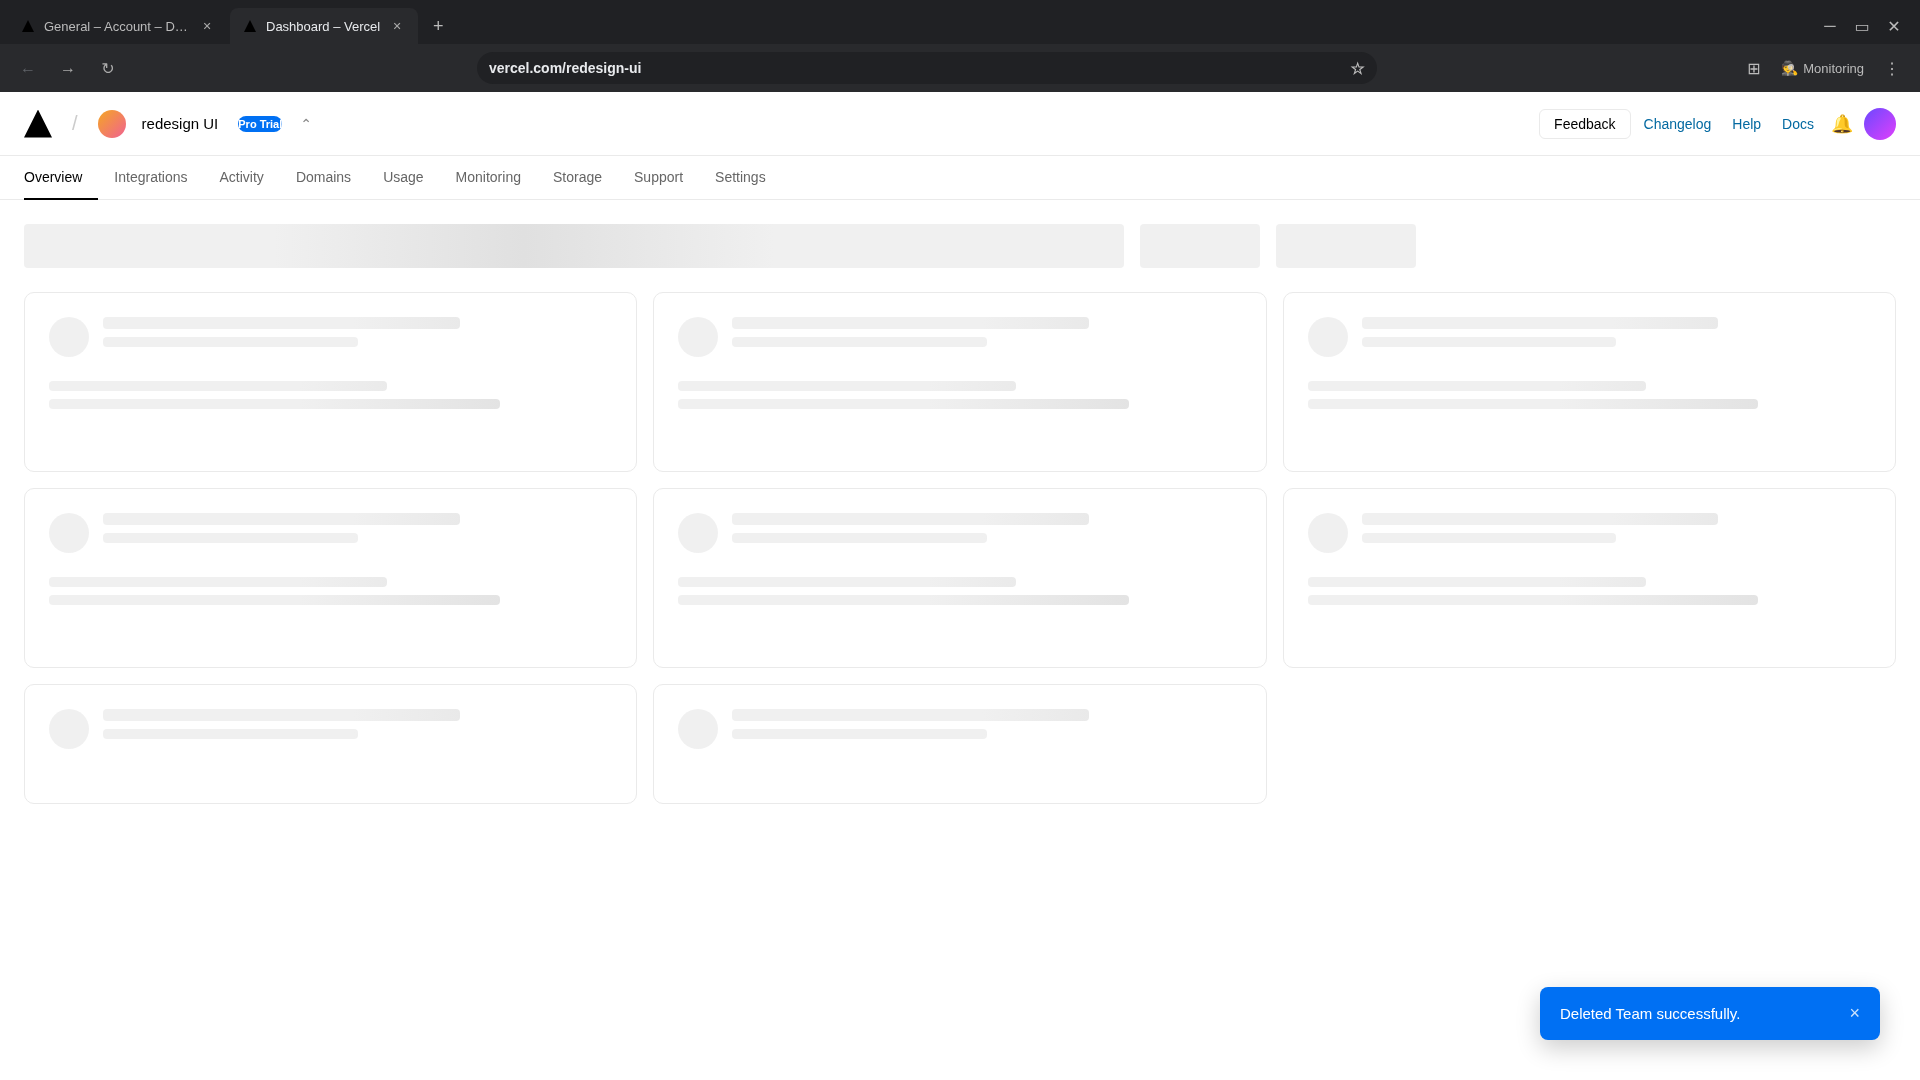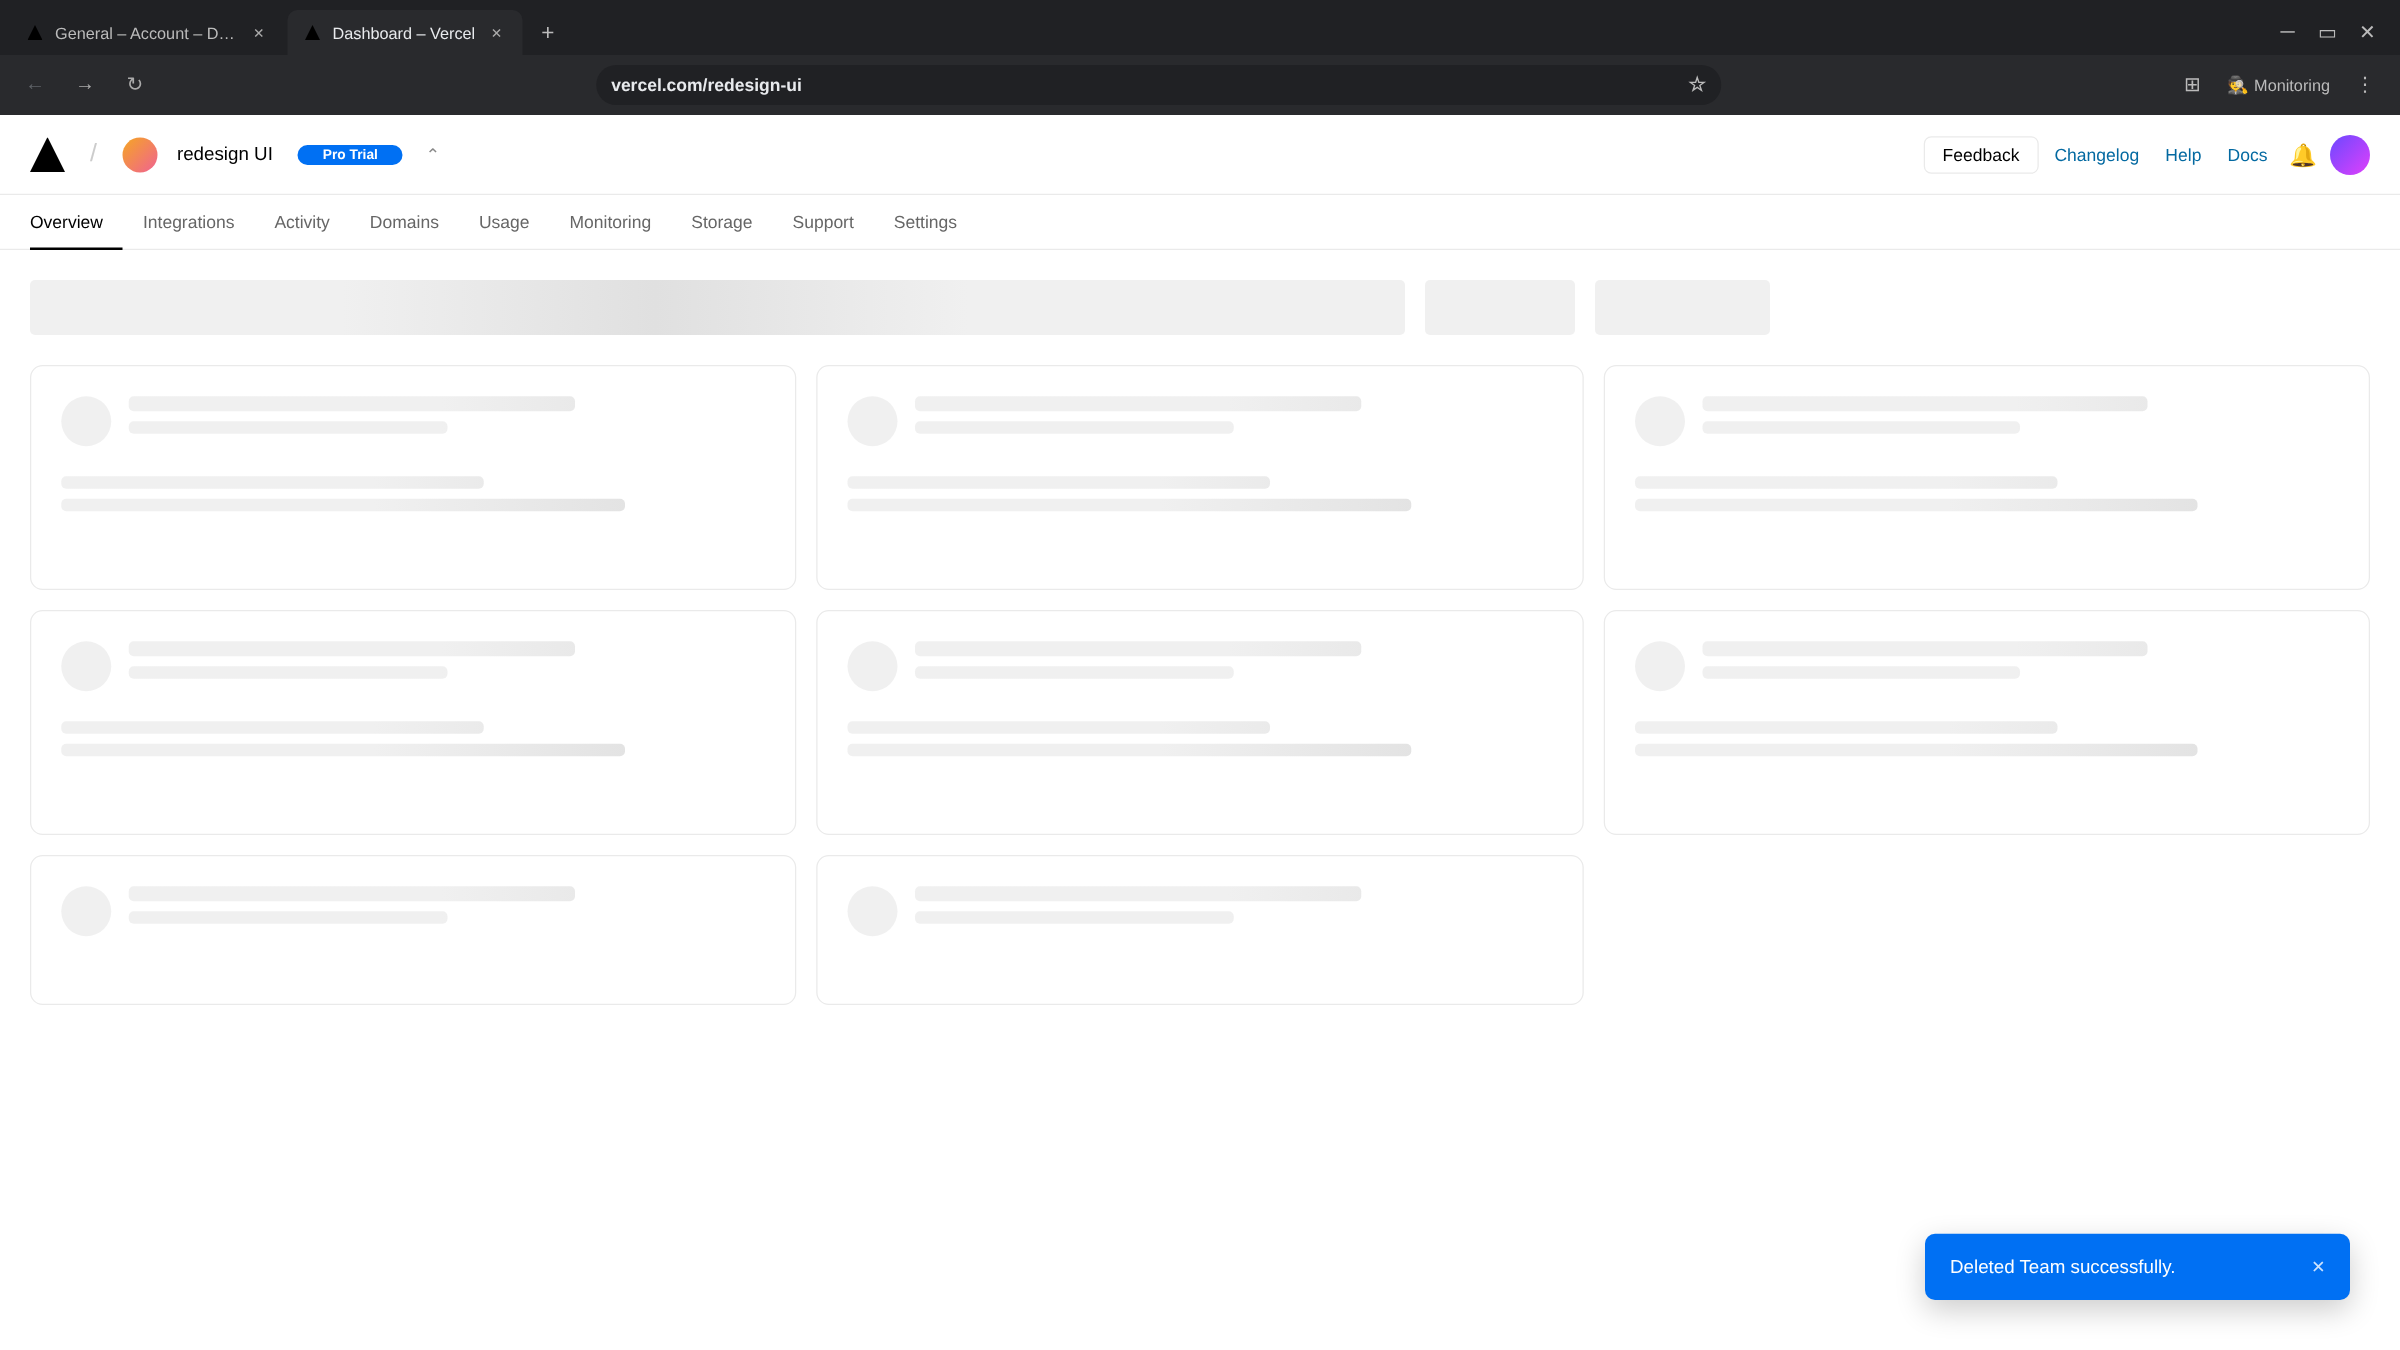--- a/index.html
+++ b/index.html
@@ -27,21 +27,21 @@
 
     
     .app { background: #fff; min-height: 100%; }
 
     
     .top-nav { display: flex; align-items: center; height: 64px; padding: 0 24px; border-bottom: 1px solid #eaeaea; gap: 16px; }
     .logo { width: 28px; height: 28px; background: #000; clip-path: polygon(50% 0%, 0% 100%, 100% 100%); flex-shrink: 0; }
     .nav-separator { color: #ccc; font-size: 20px; margin: 0 4px; }
     .project-avatar { width: 28px; height: 28px; border-radius: 50%; background: linear-gradient(135deg, #f5a623, #f06292); flex-shrink: 0; }
     .project-name { font-size: 15px; font-weight: 500; color: #000; }
-    .pro-trial-badge { background: #0070f3; color: #fff; font-size: 11px; font-weight: 600; padding: 2px 20px; border-radius: 20px; margin-left: 4px; }
+    .pro-trial-badge { background: #0070f3; color: #fff; font-size: 11px; font-weight: 600; padding: 2px 0; border-radius: 20px; margin-left: 4px; }
     .chevron-btn { color: #888; font-size: 14px; cursor: pointer; margin-left: 2px; }
     .nav-spacer { flex: 1; }
     .nav-actions { display: flex; align-items: center; gap: 5px; }
     .nav-btn-text { padding: 6px 14px; border: 1px solid #eaeaea; border-radius: 6px; font-size: 14px; color: #000; cursor: pointer; background: #fff; }
     .nav-link { font-size: 14px; color: #0369a1; cursor: pointer; padding: 6px 8px; }
     .bell-icon { width: 32px; height: 32px; display: flex; align-items: center; justify-content: center; color: #000; font-size: 18px; cursor: pointer; }
     .user-avatar { width: 32px; height: 32px; border-radius: 50%; background: linear-gradient(135deg, #6b48ff, #e040fb); cursor: pointer; }
 
     
     .sub-nav { display: flex; align-items: center; padding: 0 24px; border-bottom: 1px solid #eaeaea; height: 44px; gap: 0; }

